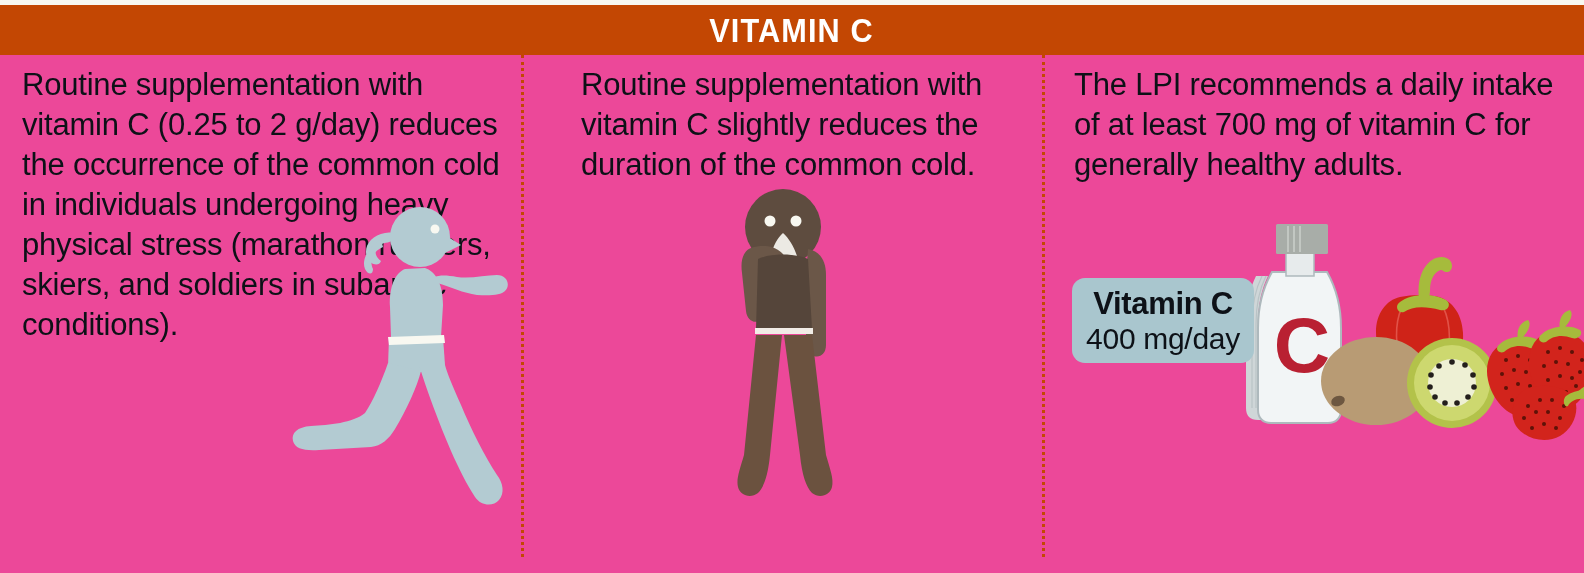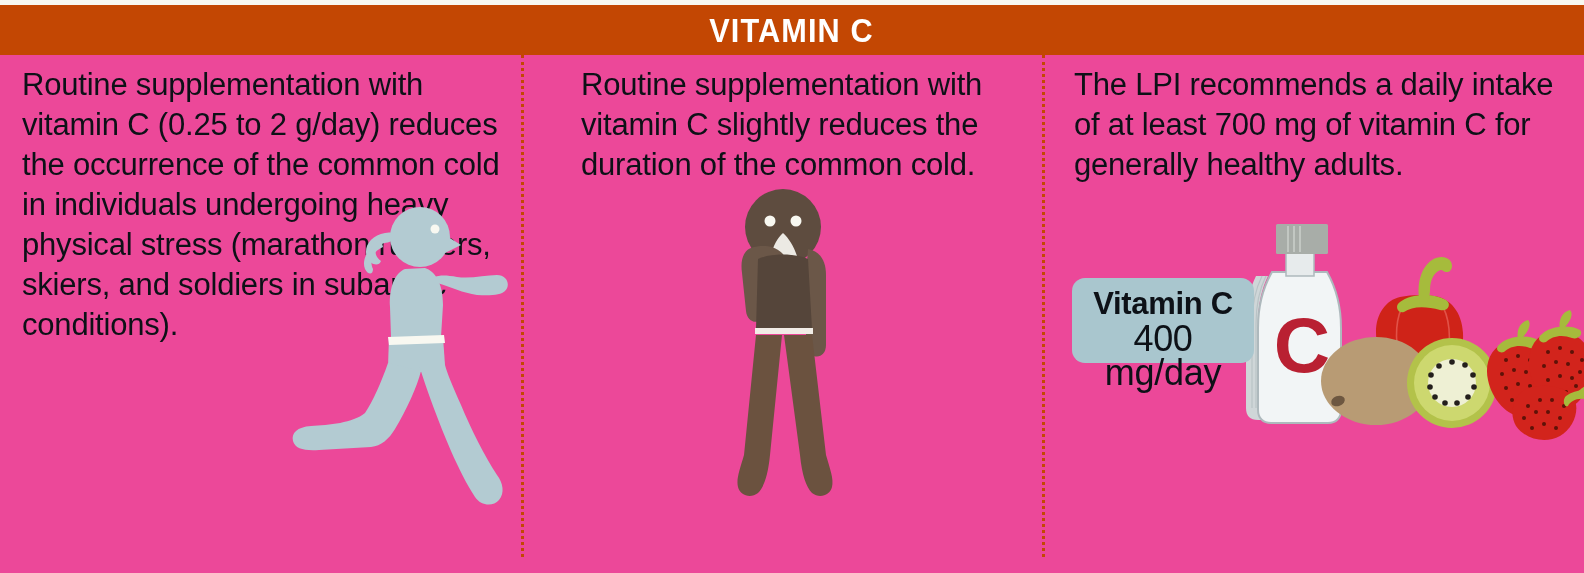--- a/index.html
+++ b/index.html
@@ -122,21 +122,21 @@
   .dose-title {
     font-family: "Liberation Sans", sans-serif;
     font-weight: bold;
     font-size: 31px;
     color: #0d1117;
     line-height: 36px;
     letter-spacing: -0.3px;
   }
   .dose-sub {
     font-family: "Liberation Sans", sans-serif;
-    font-size: 36px;
+    font-size: 30px;
     color: #0d1117;
     line-height: 34px;
     letter-spacing: -0.3px;
   }
   svg { display: block; overflow: visible; }
 </style>
 </head>
 <body>
 
 <div class="infographic">

